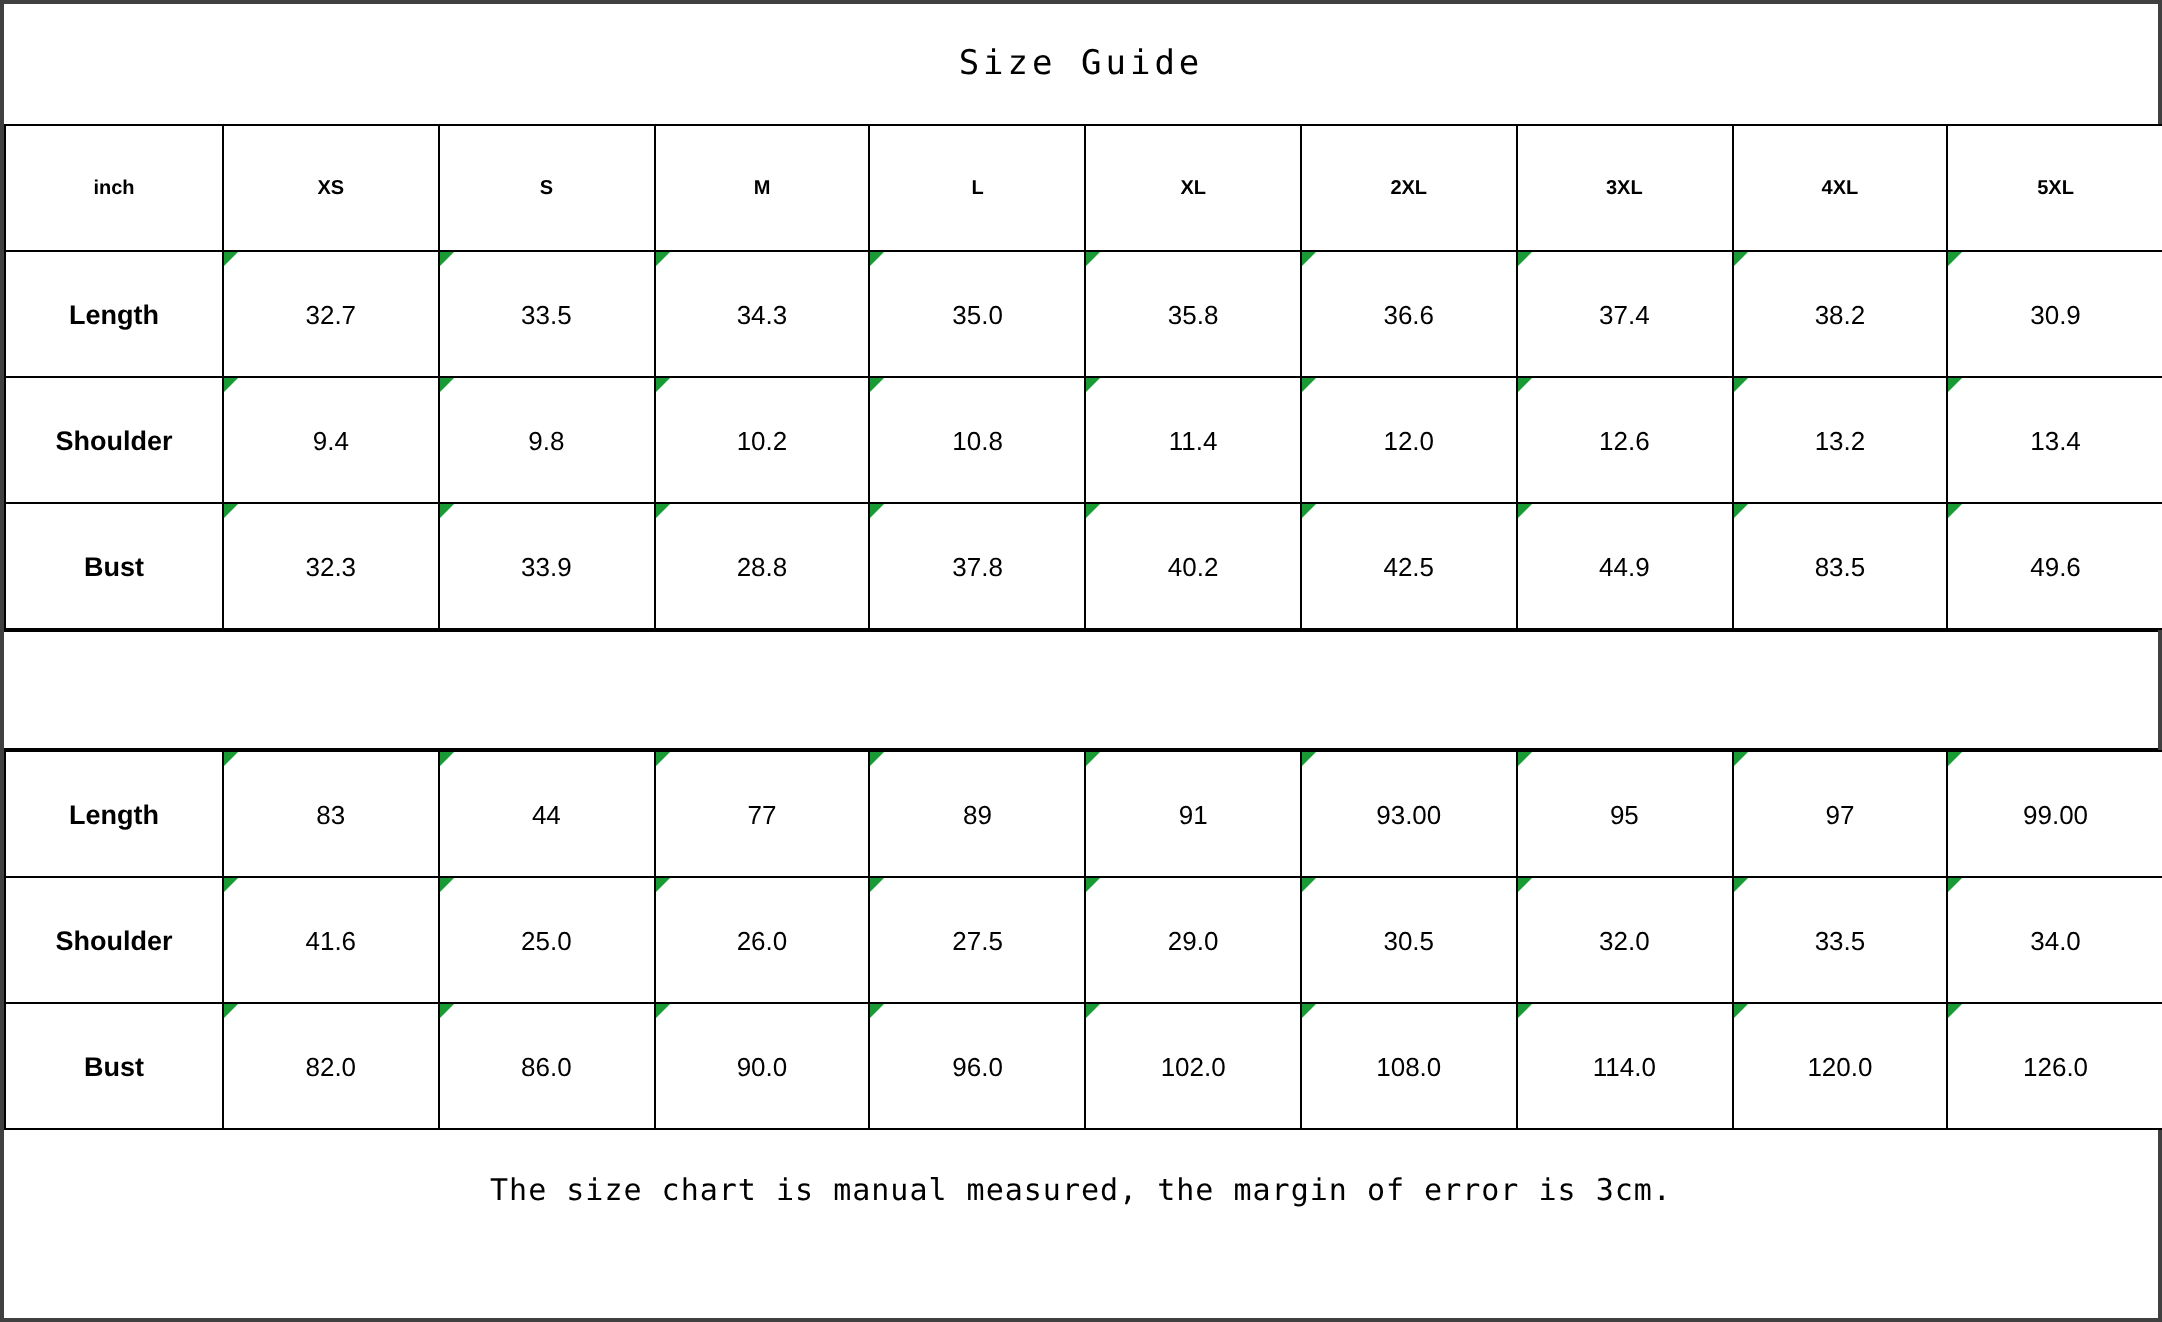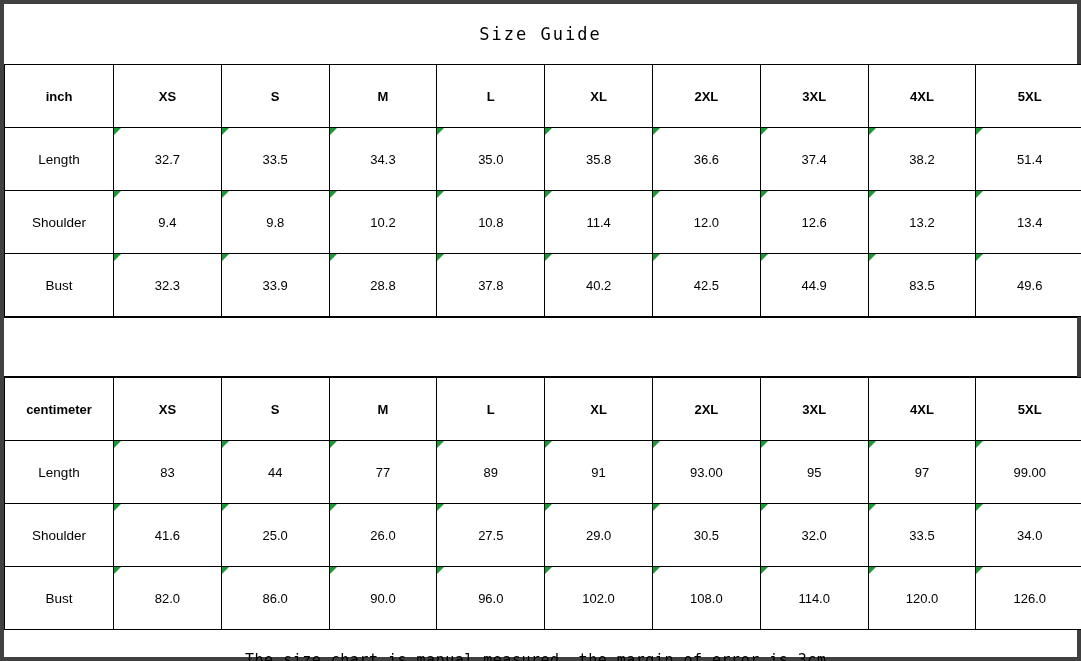--- a/index.html
+++ b/index.html
@@ -12,21 +12,21 @@
     height: 661px;
     font-family: "Liberation Sans", sans-serif;
     color: #000000;
     overflow: hidden;
   }
   .page {
     position: relative;
     width: 1081px;
     height: 661px;
     box-sizing: border-box;
-    border: 4px solid #404040;
+    border: 2px solid #404040;
     background: #ffffff;
   }
   .title {
     height: 60px;
     line-height: 60px;
     text-align: center;
     font-family: "DejaVu Sans Mono", monospace;
     font-size: 17px;
     letter-spacing: 2px;
     color: #000000;
@@ -40,24 +40,24 @@
     border: 1px solid #000000;
     height: 60px;
     text-align: center;
     vertical-align: middle;
     font-size: 13px;
     position: relative;
     background: #ffffff;
   }
   table.size-table td.hdr {
     font-weight: bold;
-    font-size: 13px;
+    font-size: 10px;
   }
   table.size-table td.rowlabel {
-    font-weight: normal;
+    font-weight: bold;
     font-size: 13.5px;
   }
   
   col.c0 { width: 109px; }
   col.cn { width: 107.8px; }
 
   
   td.mark::before {
     content: "";
     position: absolute;
@@ -120,21 +120,21 @@
       <tr>
         <td class="rowlabel">Length</td>
         <td class="mark">32.7</td>
         <td class="mark">33.5</td>
         <td class="mark">34.3</td>
         <td class="mark">35.0</td>
         <td class="mark">35.8</td>
         <td class="mark">36.6</td>
         <td class="mark">37.4</td>
         <td class="mark">38.2</td>
-        <td class="mark">51.4</td>
+        <td class="mark">30.9</td>
       </tr>
       <tr>
         <td class="rowlabel">Shoulder</td>
         <td class="mark">9.4</td>
         <td class="mark">9.8</td>
         <td class="mark">10.2</td>
         <td class="mark">10.8</td>
         <td class="mark">11.4</td>
         <td class="mark">12.0</td>
         <td class="mark">12.6</td>
@@ -166,32 +166,20 @@
         <col class="cn">
         <col class="cn">
       <col class="cn">
         <col class="cn">
         <col class="cn">
         <col class="cn">
         <col class="cn">
     </colgroup>
     <tbody>
       <tr>
-        <td class="hdr">centimeter</td>
-        <td class="hdr">XS</td>
-        <td class="hdr">S</td>
-        <td class="hdr">M</td>
-        <td class="hdr">L</td>
-        <td class="hdr">XL</td>
-        <td class="hdr">2XL</td>
-        <td class="hdr">3XL</td>
-        <td class="hdr">4XL</td>
-        <td class="hdr">5XL</td>
-      </tr>
-      <tr>
         <td class="rowlabel">Length</td>
         <td class="mark">83</td>
         <td class="mark">44</td>
         <td class="mark">77</td>
         <td class="mark">89</td>
         <td class="mark">91</td>
         <td class="mark">93.00</td>
         <td class="mark">95</td>
         <td class="mark">97</td>
         <td class="mark">99.00</td>

